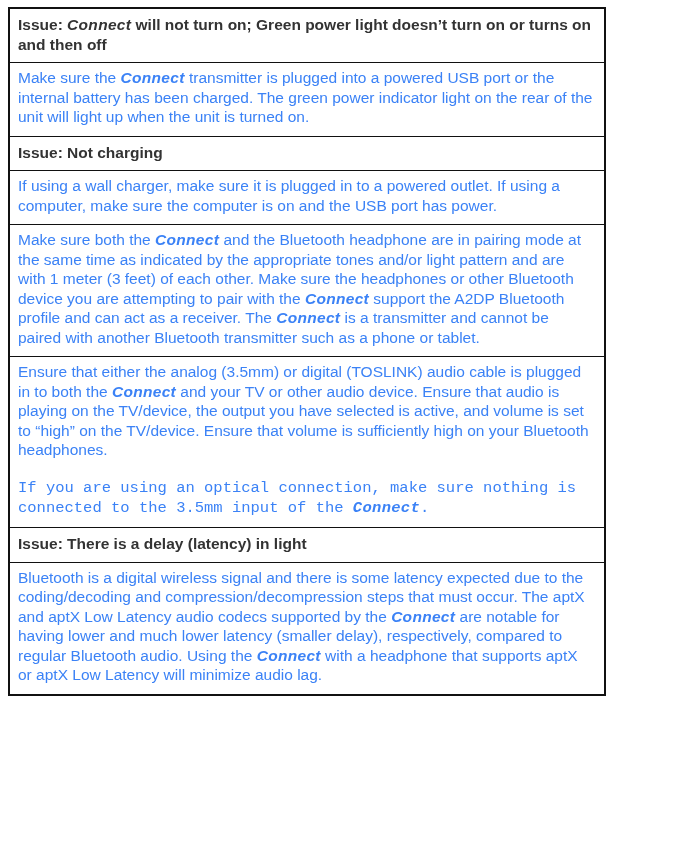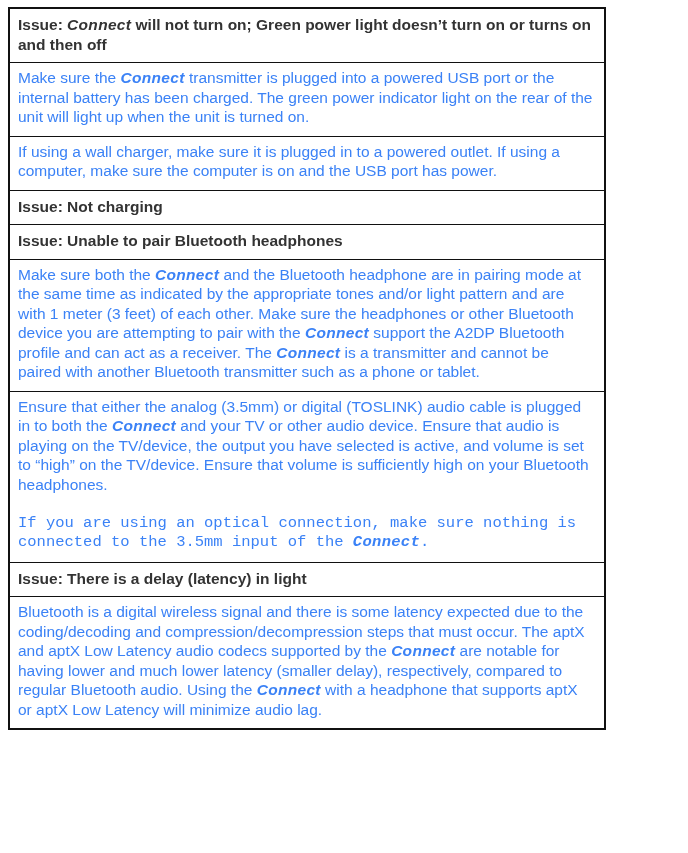--- a/index.html
+++ b/index.html
@@ -55,28 +55,25 @@
 <body>
 
 <div class="page">
   <div class="ts-table">
       <div class="row issue">
         <p class="para"><span>Issue: </span><span class="brand">Connect</span><span> will not turn on; Green power light doesn’t turn on or turns on and then off</span></p>
       </div>
       <div class="row body">
         <p class="para"><span>Make sure the </span><span class="brand">Connect</span><span> transmitter is plugged into a powered USB port or the internal battery has been charged. The green power indicator light on the rear of the unit will light up when the unit is turned on.</span></p>
       </div>
-      <div class="row body">
-        <p class="para"><span>If using a wall charger, make sure it is plugged in to a powered outlet. If using a computer, make sure the computer is on and the USB port has power.</span></p>
-      </div>
       <div class="row issue">
         <p class="para"><span>Issue: Not charging</span></p>
       </div>
-      <div class="row issue">
-        <p class="para"><span>Issue: Unable to pair Bluetooth headphones</span></p>
+      <div class="row body">
+        <p class="para"><span>If using a wall charger, make sure it is plugged in to a powered outlet. If using a computer, make sure the computer is on and the USB port has power.</span></p>
       </div>
       <div class="row body">
         <p class="para"><span>Make sure both the </span><span class="brand">Connect</span><span> and the Bluetooth headphone are in pairing mode at the same time as indicated by the appropriate tones and/or light pattern and are with 1 meter (3 feet) of each other. Make sure the headphones or other Bluetooth device you are attempting to pair with the </span><span class="brand">Connect</span><span> support the A2DP Bluetooth profile and can act as a receiver. The </span><span class="brand">Connect</span><span> is a transmitter and cannot be paired with another Bluetooth transmitter such as a phone or tablet.</span></p>
       </div>
       <div class="row body">
         <p class="para"><span>Ensure that either the analog (3.5mm) or digital (TOSLINK) audio cable is plugged in to both the </span><span class="brand">Connect</span><span> and your TV or other audio device. Ensure that audio is playing on the TV/device, the output you have selected is active, and volume is set to “high” on the TV/device. Ensure that volume is sufficiently high on your Bluetooth headphones.</span></p>
         <p class="para"><span>If you are using an optical connection, make sure nothing is connected to the 3.5mm input of the </span><span class="brand">Connect</span><span>.</span></p>
       </div>
       <div class="row issue">
         <p class="para"><span>Issue: There is a delay (latency) in light</span></p>

